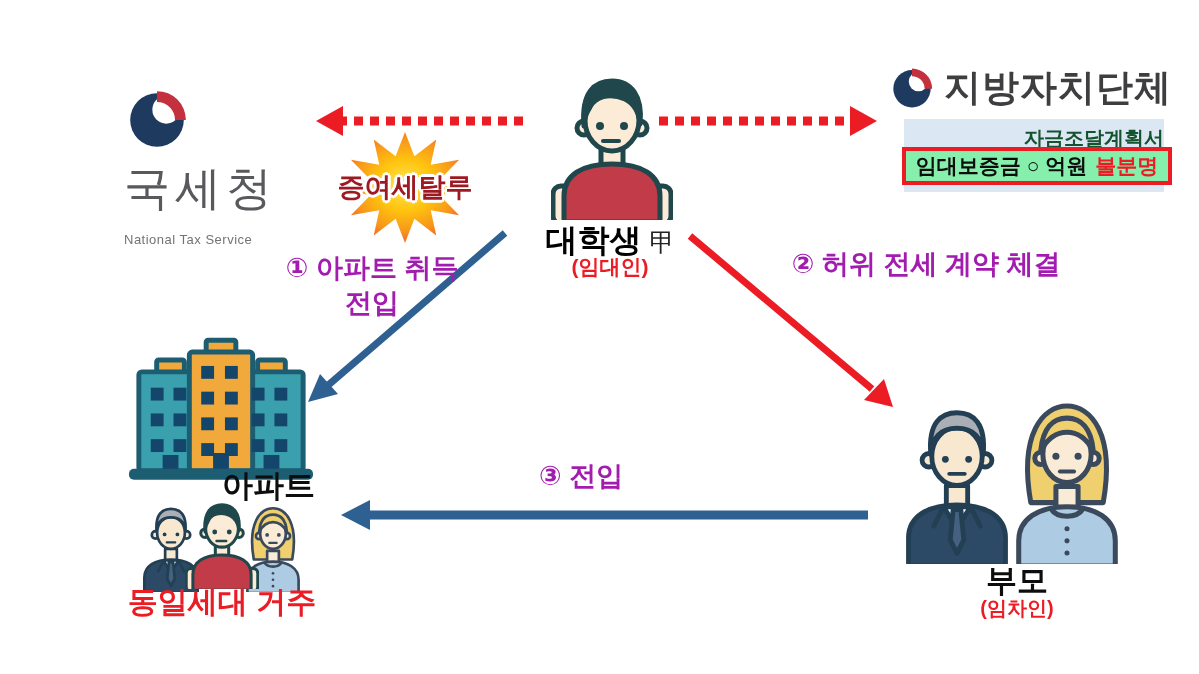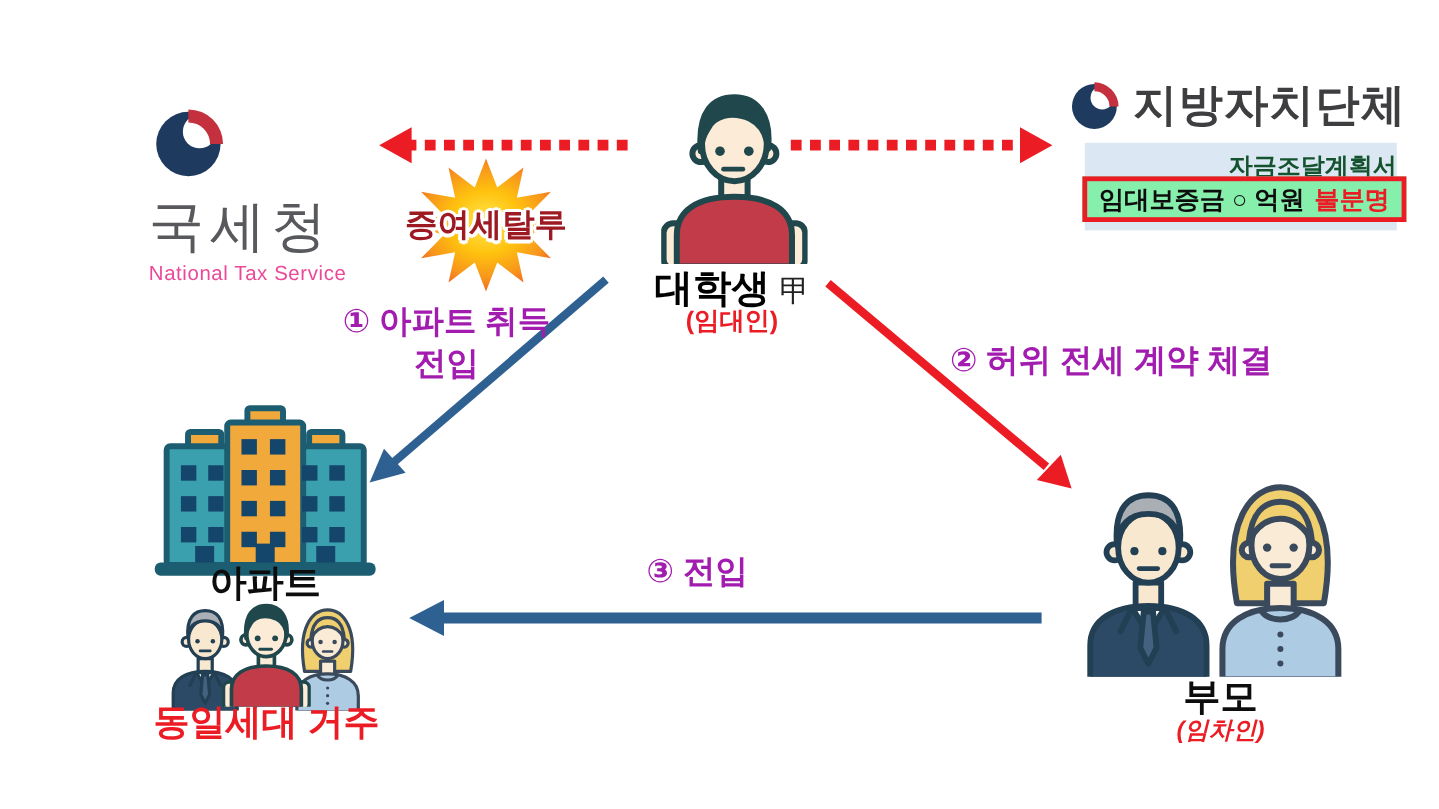--- a/index.html
+++ b/index.html
@@ -8,21 +8,21 @@
   #canvas { position:relative; width:1199px; height:674px; background:#fff; overflow:hidden; }
   .abs { position:absolute; }
 
   
   #arrow-layer { position:absolute; left:0; top:0; width:1199px; height:674px; pointer-events:none; }
 
   
   .nts-logo { left:124px; top:86px; display:flex; align-items:flex-start; gap:12px;flex-direction:column; }
   .nts-emblem { width:66px; height:66px; }
   .nts-name { font-size:46px; color:#58595C; letter-spacing:5px; line-height:1.05; }
-  .nts-sub { font-size:17px; color:#ec4899; margin-top:6px; letter-spacing:0.5px; }
+  .nts-sub { font-size:13px; color:#737373; margin-top:20px; letter-spacing:0.5px; }
 
   
   .burst { left:332px; top:127px; width:146px; height:121px; }
   .burst svg { position:absolute; left:0; top:0; width:100%; height:100%; }
   .burst-text { position:absolute; left:0; top:0; width:100%; height:100%;
     display:flex; flex-direction:row; align-items:center; justify-content:center;
     font-size:27px; font-weight:bold; color:#9E1A23; line-height:1.12; text-align:center;
     text-shadow:-2px -2px 0 #fff,2px -2px 0 #fff,-2px 2px 0 #fff,2px 2px 0 #fff,0 -3px 0 #fff,0 3px 0 #fff,-3px 0 0 #fff,3px 0 0 #fff; }
 
   
@@ -41,40 +41,40 @@
   .funding-box { left:904px; top:119px; width:260px; height:73px; background:#DBE8F4; }
   .funding-title { margin-top:6px; text-align:right; font-size:20px; font-weight:bold; color:#14532d; }
   .funding-line { position:absolute; left:-2px; top:28px; width:270px; height:38px;
     background:#86efac; border:4px solid #EC1C24; display:flex; align-items:center; justify-content:center;
     font-size:21px; font-weight:bold; color:#0D0D0D; white-space:nowrap; }
   .funding-status { color:#EC1C24; margin-left:8px; }
 
   
   .step-label { font-weight:bold; color:#a21caf; text-align:center; line-height:1.3; white-space:nowrap; }
   .step1 { left:246px; top:251px; width:252px; font-size:27px; white-space:normal; }
-  .step2 { left:758px; top:247px; width:336px; font-size:27px;margin-top:36px; }
+  .step2 { left:758px; top:247px; width:336px; font-size:27px; }
   .step3 { left:505px; top:459px; width:152px; font-size:27px; }
 
   
   .apartment-figure { left:127px; top:332px; width:188px; height:151px; }
-  .apartment-caption { left:127px; top:465px; width:188px; text-align:center; font-size:31px; font-weight:bold; color:#0D0D0D; }
+  .apartment-caption { left:127px; top:465px; width:188px; text-align:right; font-size:31px; font-weight:bold; color:#0D0D0D; }
 
   
   .trio { left:139px; top:497px; width:166px; height:92px; }
   .trio .p-father { position:absolute; left:0; top:7px; width:64px; height:88px; }
   .trio .p-mother { position:absolute; right:0; top:7px; width:64px; height:88px; }
   .trio .p-student { position:absolute; left:46px; top:1px; width:74px; height:91px; z-index:2; }
   .household-caption { left:95px; top:582px; width:254px; text-align:center; font-size:30px; font-weight:bold; color:#EC1C24; white-space:nowrap; }
 
   
   .parents { left:898px; top:398px; width:232px; height:166px; }
   .parents .p-father { position:absolute; left:0; top:6px; width:118px; height:160px; }
   .parents .p-mother { position:absolute; left:108px; top:0; width:122px; height:166px; z-index:2; }
   .parents-caption { left:905px; top:560px; width:224px; text-align:center; font-size:31px; font-weight:bold; color:#0D0D0D; }
-  .parents-role { left:905px; top:595px; width:224px; text-align:center; font-size:20px; font-weight:bold; color:#EC1C24;font-style:italic; }
+  .parents-role { left:905px; top:595px; width:224px; text-align:center; font-size:20px; font-weight:bold; color:#EC1C24; }
 </style>
 </head>
 <body>
 
 <div id="canvas">
 
   <svg id="arrow-layer" viewBox="0 0 1199 674">
     <g>
       <line x1="523" y1="121" x2="342" y2="121" stroke="#EC1C24" stroke-width="9" stroke-dasharray="9 7"></line>
       <polygon points="316,121 343,106 343,136" fill="#EC1C24"></polygon>

